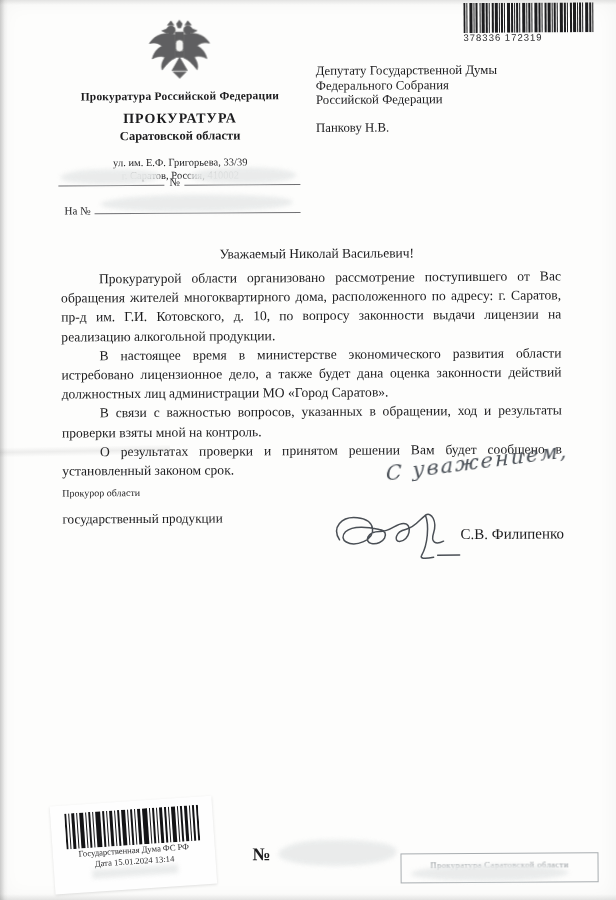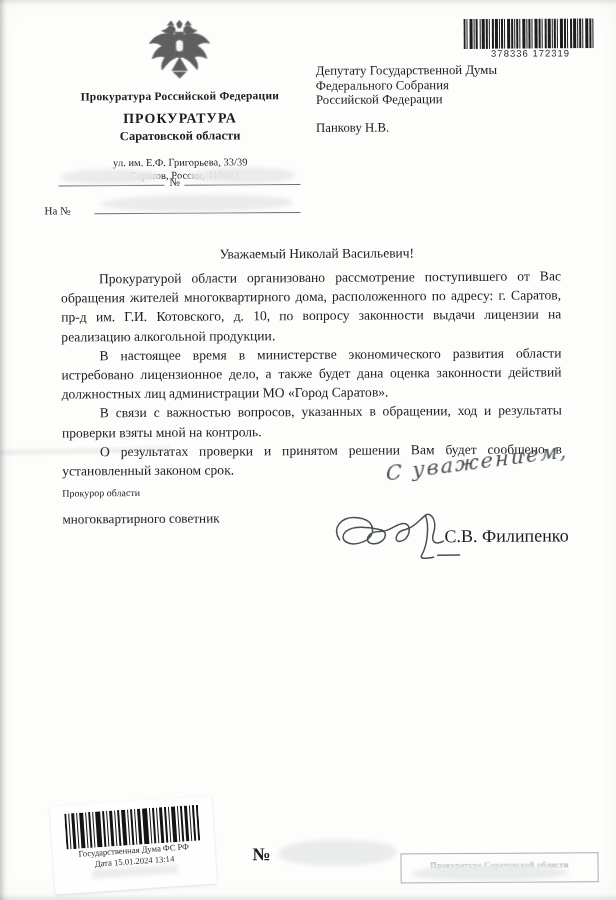--- a/index.html
+++ b/index.html
@@ -22,38 +22,38 @@
     transform:rotate(-1deg);}
   .abs{position:absolute;}
   
   .lh{left:48px;top:18px;width:268px;text-align:center;}
   .lh .emblem{display:inline-block;width:70px;height:58px;filter:blur(0.3px);opacity:0.88;}
   .lh .org-parent{font-weight:bold;font-size:11.5px;margin-top:4px;letter-spacing:0.2px;}
   .lh .org-name{font-weight:bold;font-size:14px;letter-spacing:1px;margin-top:9px;}
   .lh .org-region{font-weight:bold;font-size:12.5px;margin-top:2px;}
   .lh .addr{font-size:10.5px;margin-top:12px;line-height:13px;color:#232325;}
   
-  .bc-top{left:466px;top:20px;width:134px;text-align:center;}
+  .bc-top{left:466px;top:4px;width:134px;}
   .bc-top svg{width:132px;height:30px;display:block;}
   .bc-top .digits{font-family:"Liberation Sans",sans-serif;font-size:9.5px;letter-spacing:1px;color:#2a2a2c;margin-top:-1px;}
   
   .rcpt{left:318px;top:64px;width:280px;font-size:12.8px;line-height:14.5px;}
   .rcpt .name{margin-top:13px;}
   
   .refline{border-bottom:1px solid #6f6f72;}
   .lbl{font-size:11px;color:#232325;}
   .blob{background:#e9ebeb;filter:blur(2px);opacity:0.95;}
   
   .salutation{left:62px;top:246px;width:512px;text-align:center;font-size:13.5px;}
   .bodytext{left:62px;top:268px;width:500px;font-size:13.6px;line-height:19.2px;text-align:justify;}
   .bodytext p{margin:0;text-indent:38px;}
   
   .post{left:62px;top:486px;font-size:10px;}
   .rank{left:62px;top:511px;font-size:13.2px;line-height:14.5px;}
-  .signer{left:444px;top:527px;font-size:18px;}
+  .signer{left:460px;top:527px;font-size:15px;}
   .hand{left:385px;top:450px;width:200px;
     font-family:"DejaVu Serif",serif;font-style:italic;
     font-size:21px;color:#4e545b;letter-spacing:2px;
     transform:rotate(-7deg) skewX(-6deg);filter:blur(0.35px);}
   .sig-svg{left:325px;top:498px;width:145px;height:68px;}
   
   .sticker{left:50px;top:800px;width:162px;height:88px;background:#fefefe;
     transform:rotate(-3.5deg);box-shadow:0 1px 3px rgba(0,0,0,0.12);
     text-align:center;padding-top:8px;box-sizing:border-box;}
   .sticker svg{width:134px;height:36px;display:block;margin:0 auto;}
@@ -158,36 +158,36 @@
       <div>Российской Федерации</div>
       <div class="name">Панкову Н.В.</div>
     </div>
 
     <div class="abs refline" style="left:60px;top:170px;width:106px;height:14px;"></div>
     <div class="abs blob" style="left:62px;top:168px;width:100px;height:15px;border-radius:45% 55% 50% 50%/60% 45% 55% 50%;"></div>
     <div class="abs lbl" style="left:171px;top:175px;">№</div>
     <div class="abs refline" style="left:186px;top:170px;width:116px;height:14px;"></div>
     <div class="abs blob" style="left:190px;top:167px;width:108px;height:16px;border-radius:50% 50% 45% 55%/55% 50% 50% 45%;"></div>
 
-    <div class="abs lbl" style="left:46px;top:203px;">На №</div>
+    <div class="abs lbl" style="left:66px;top:203px;">На №</div>
     <div class="abs refline" style="left:96px;top:198px;width:206px;height:14px;"></div>
     <div class="abs blob" style="left:102px;top:194px;width:192px;height:17px;border-radius:48% 52% 50% 50%/58% 46% 54% 50%;"></div>
 
     <div class="abs salutation">Уважаемый Николай Васильевич!</div>
     <div class="abs bodytext">
       <p>Прокуратурой области организовано рассмотрение поступившего от Вас обращения жителей многоквартирного дома, расположенного по адресу: г. Саратов, пр-д им. Г.И. Котовского, д. 10, по вопросу законности выдачи лицензии на реализацию алкогольной продукции.</p>
       <p>В настоящее время в министерстве экономического развития области истребовано лицензионное дело, а также будет дана оценка законности действий должностных лиц администрации МО «Город Саратов».</p>
       <p>В связи с важностью вопросов, указанных в обращении, ход и результаты проверки взяты мной на контроль.</p>
       <p>О результатах проверки и принятом решении Вам будет сообщено в установленный законом срок.</p>
     </div>
 
     <div class="abs hand">С уважением,</div>
     <div class="abs post">Прокурор области</div>
     <div class="abs rank">
-      <div>многоквартирного советник</div>
+      <div>государственный продукции</div>
     </div>
     <svg class="abs sig-svg" viewBox="0 0 145 68">
       <g fill="none" stroke="#4a4f55" stroke-width="1.5" stroke-linecap="round">
         <path d="M14 42 C6 30 16 18 32 20 C50 22 52 38 38 44 C24 50 12 42 20 34 C28 27 44 30 54 32 C66 34 58 48 46 46 C38 44 42 34 54 34 C66 34 70 26 78 26 C88 26 84 44 74 44 C68 44 70 34 80 32 C90 30 94 22 100 18 C106 14 112 24 108 36 C105 45 110 48 118 44"></path>
         <path d="M100 18 C104 28 102 48 96 58 C94 61 98 62 108 60"></path>
         <path d="M112 58 h22"></path>
       </g>
     </svg>
     <div class="abs signer">С.В. Филипенко</div>
 

